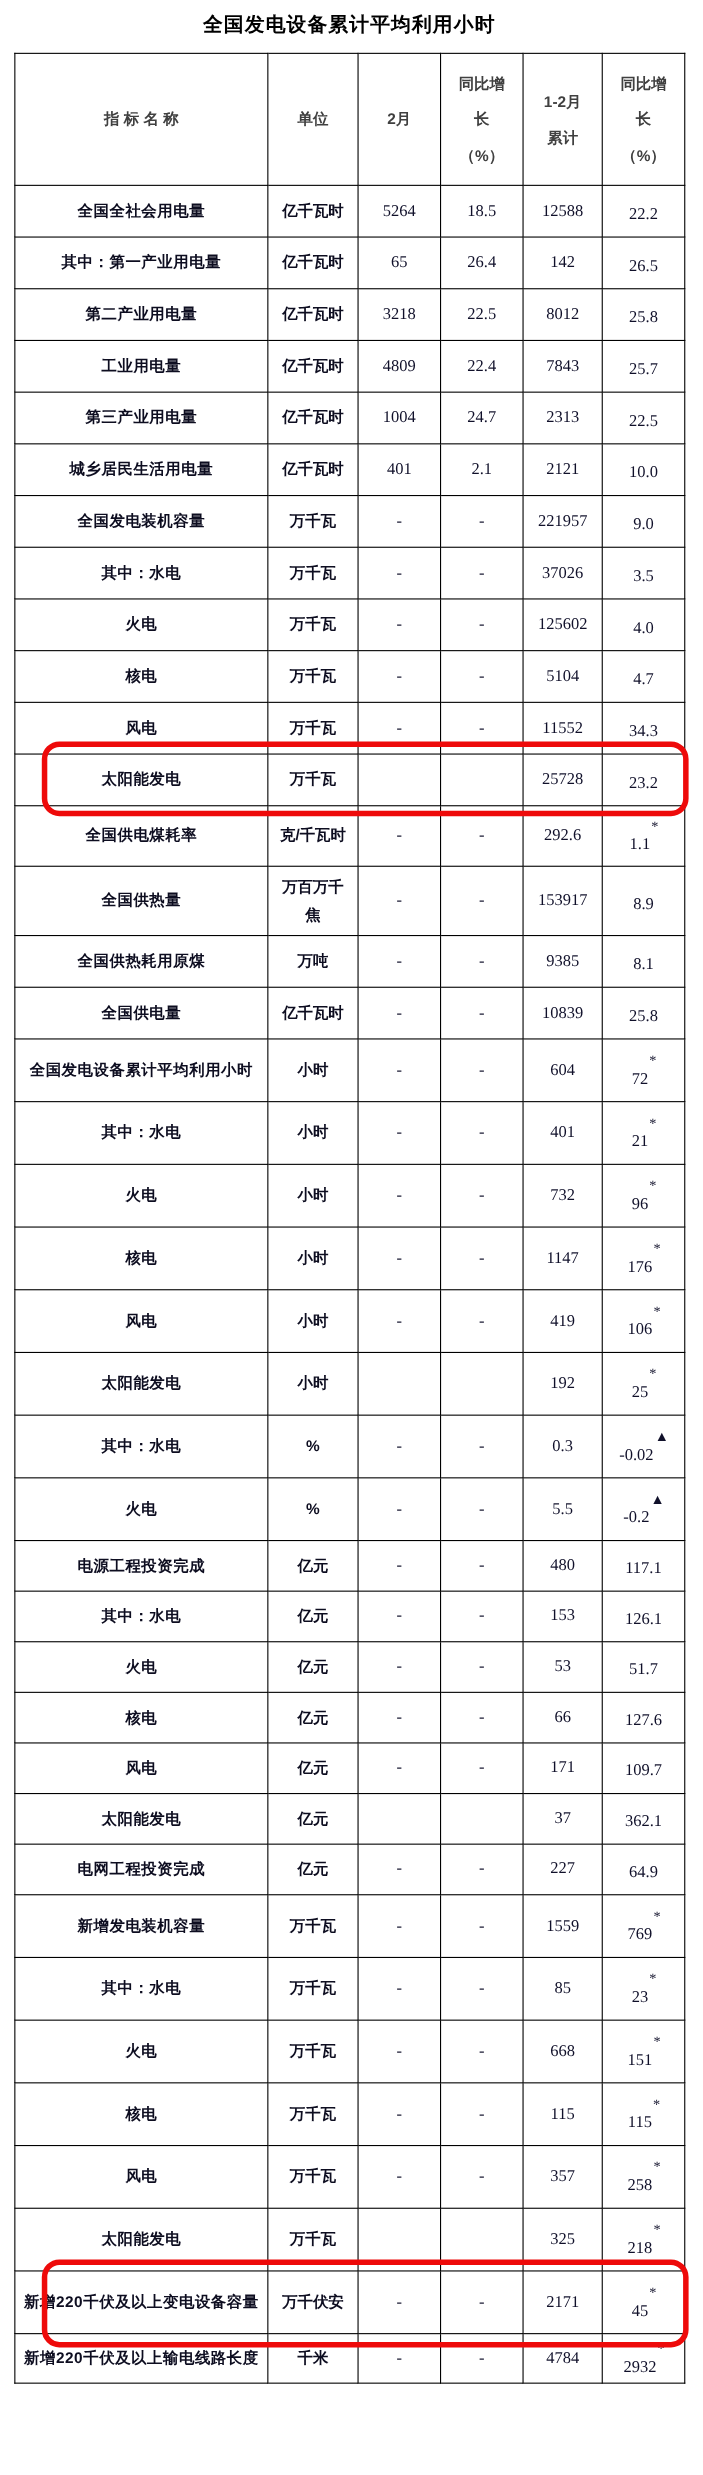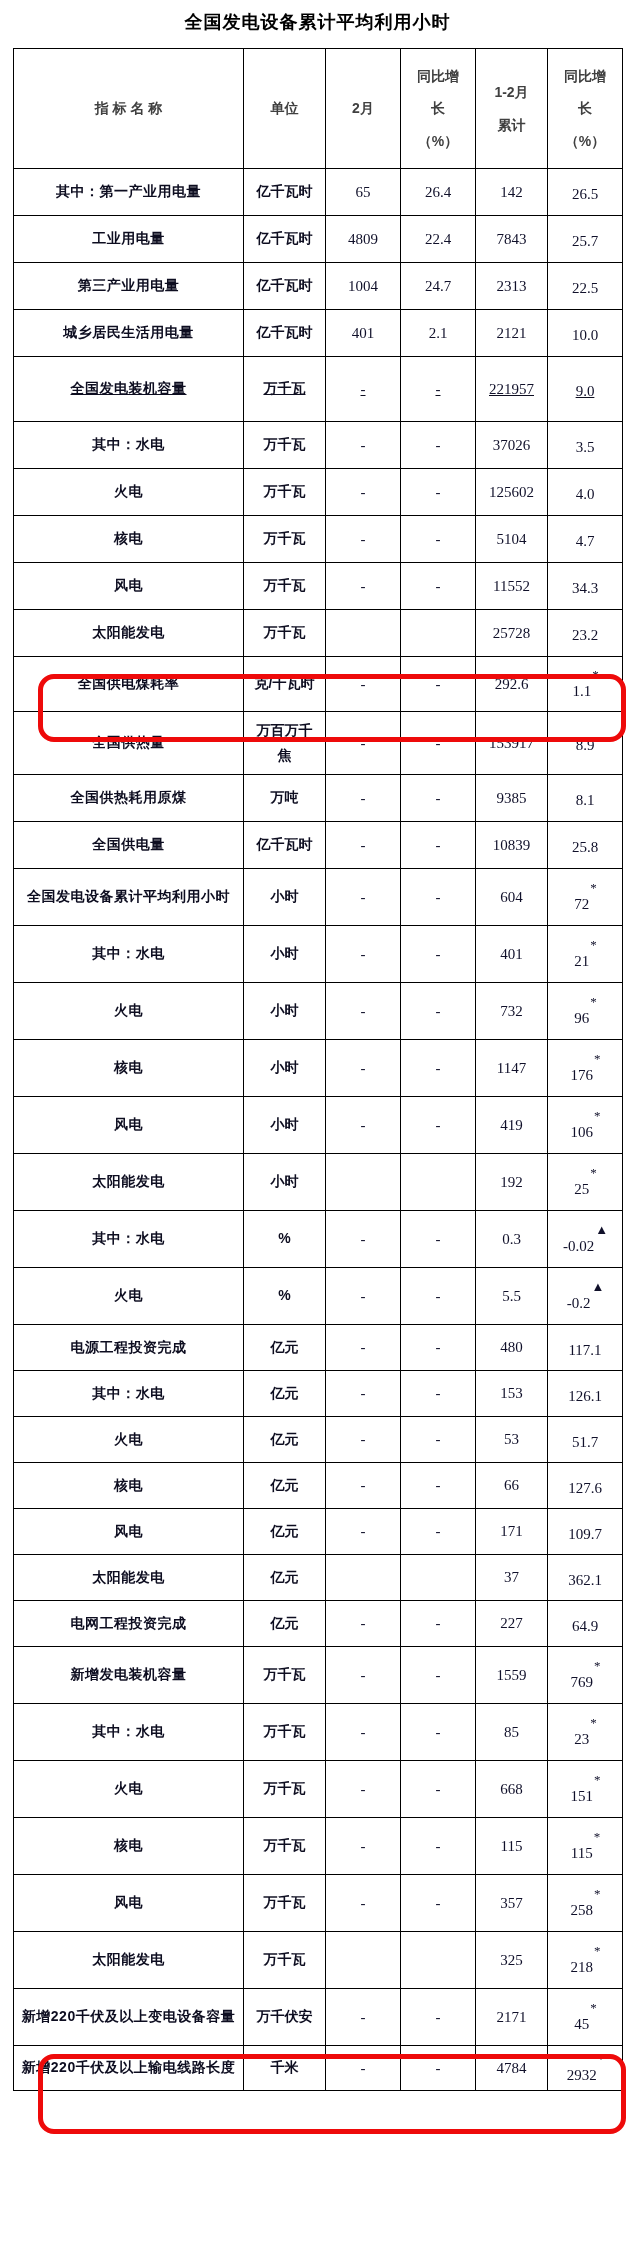--- a/index.html
+++ b/index.html
@@ -114,28 +114,44 @@
 （%）</th>
         <th>1-2月
 累计</th>
         <th>同比增
 长
 （%）</th>
       </tr>
     </thead>
     <tbody>
         <tr style="height: 47px;">
+    <td class="c-name">全国全社会用电量</td>
+    <td class="c-unit">亿千瓦时</td>
+    <td class="c-num">5264</td>
+    <td class="c-num">18.5</td>
+    <td class="c-num">12588</td>
+    <td class="c-num c-yoy"><span class="yoy-val">22.2</span><sup class="mark"></sup></td>
+  </tr>
+        <tr style="height: 47px;">
     <td class="c-name">其中：第一产业用电量</td>
     <td class="c-unit">亿千瓦时</td>
     <td class="c-num">65</td>
     <td class="c-num">26.4</td>
     <td class="c-num">142</td>
     <td class="c-num c-yoy"><span class="yoy-val">26.5</span><sup class="mark"></sup></td>
   </tr>
         <tr style="height: 47px;">
+    <td class="c-name">第二产业用电量</td>
+    <td class="c-unit">亿千瓦时</td>
+    <td class="c-num">3218</td>
+    <td class="c-num">22.5</td>
+    <td class="c-num">8012</td>
+    <td class="c-num c-yoy"><span class="yoy-val">25.8</span><sup class="mark"></sup></td>
+  </tr>
+        <tr style="height: 47px;">
     <td class="c-name">工业用电量</td>
     <td class="c-unit">亿千瓦时</td>
     <td class="c-num">4809</td>
     <td class="c-num">22.4</td>
     <td class="c-num">7843</td>
     <td class="c-num c-yoy"><span class="yoy-val">25.7</span><sup class="mark"></sup></td>
   </tr>
         <tr style="height: 47px;">
     <td class="c-name">第三产业用电量</td>
     <td class="c-unit">亿千瓦时</td>
@@ -145,21 +161,21 @@
     <td class="c-num c-yoy"><span class="yoy-val">22.5</span><sup class="mark"></sup></td>
   </tr>
         <tr style="height: 47px;">
     <td class="c-name">城乡居民生活用电量</td>
     <td class="c-unit">亿千瓦时</td>
     <td class="c-num">401</td>
     <td class="c-num">2.1</td>
     <td class="c-num">2121</td>
     <td class="c-num c-yoy"><span class="yoy-val">10.0</span><sup class="mark"></sup></td>
   </tr>
-        <tr style="height: 65px; text-decoration: underline;">
+        <tr style="height: 47px;">
     <td class="c-name">全国发电装机容量</td>
     <td class="c-unit">万千瓦</td>
     <td class="c-num">-</td>
     <td class="c-num">-</td>
     <td class="c-num">221957</td>
     <td class="c-num c-yoy"><span class="yoy-val">9.0</span><sup class="mark"></sup></td>
   </tr>
         <tr style="height: 47px;">
     <td class="c-name">其中：水电</td>
     <td class="c-unit">万千瓦</td>

